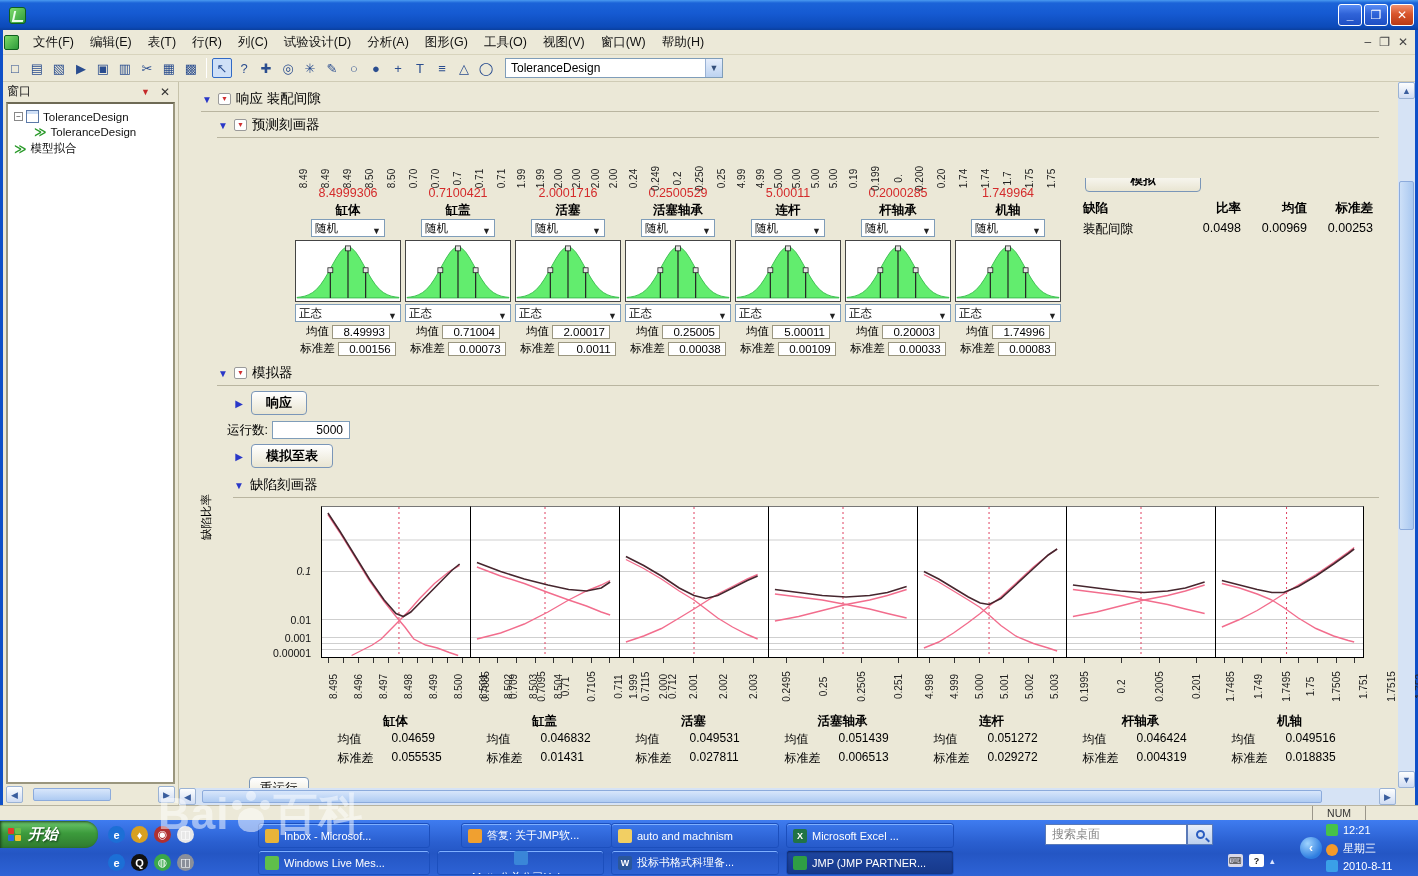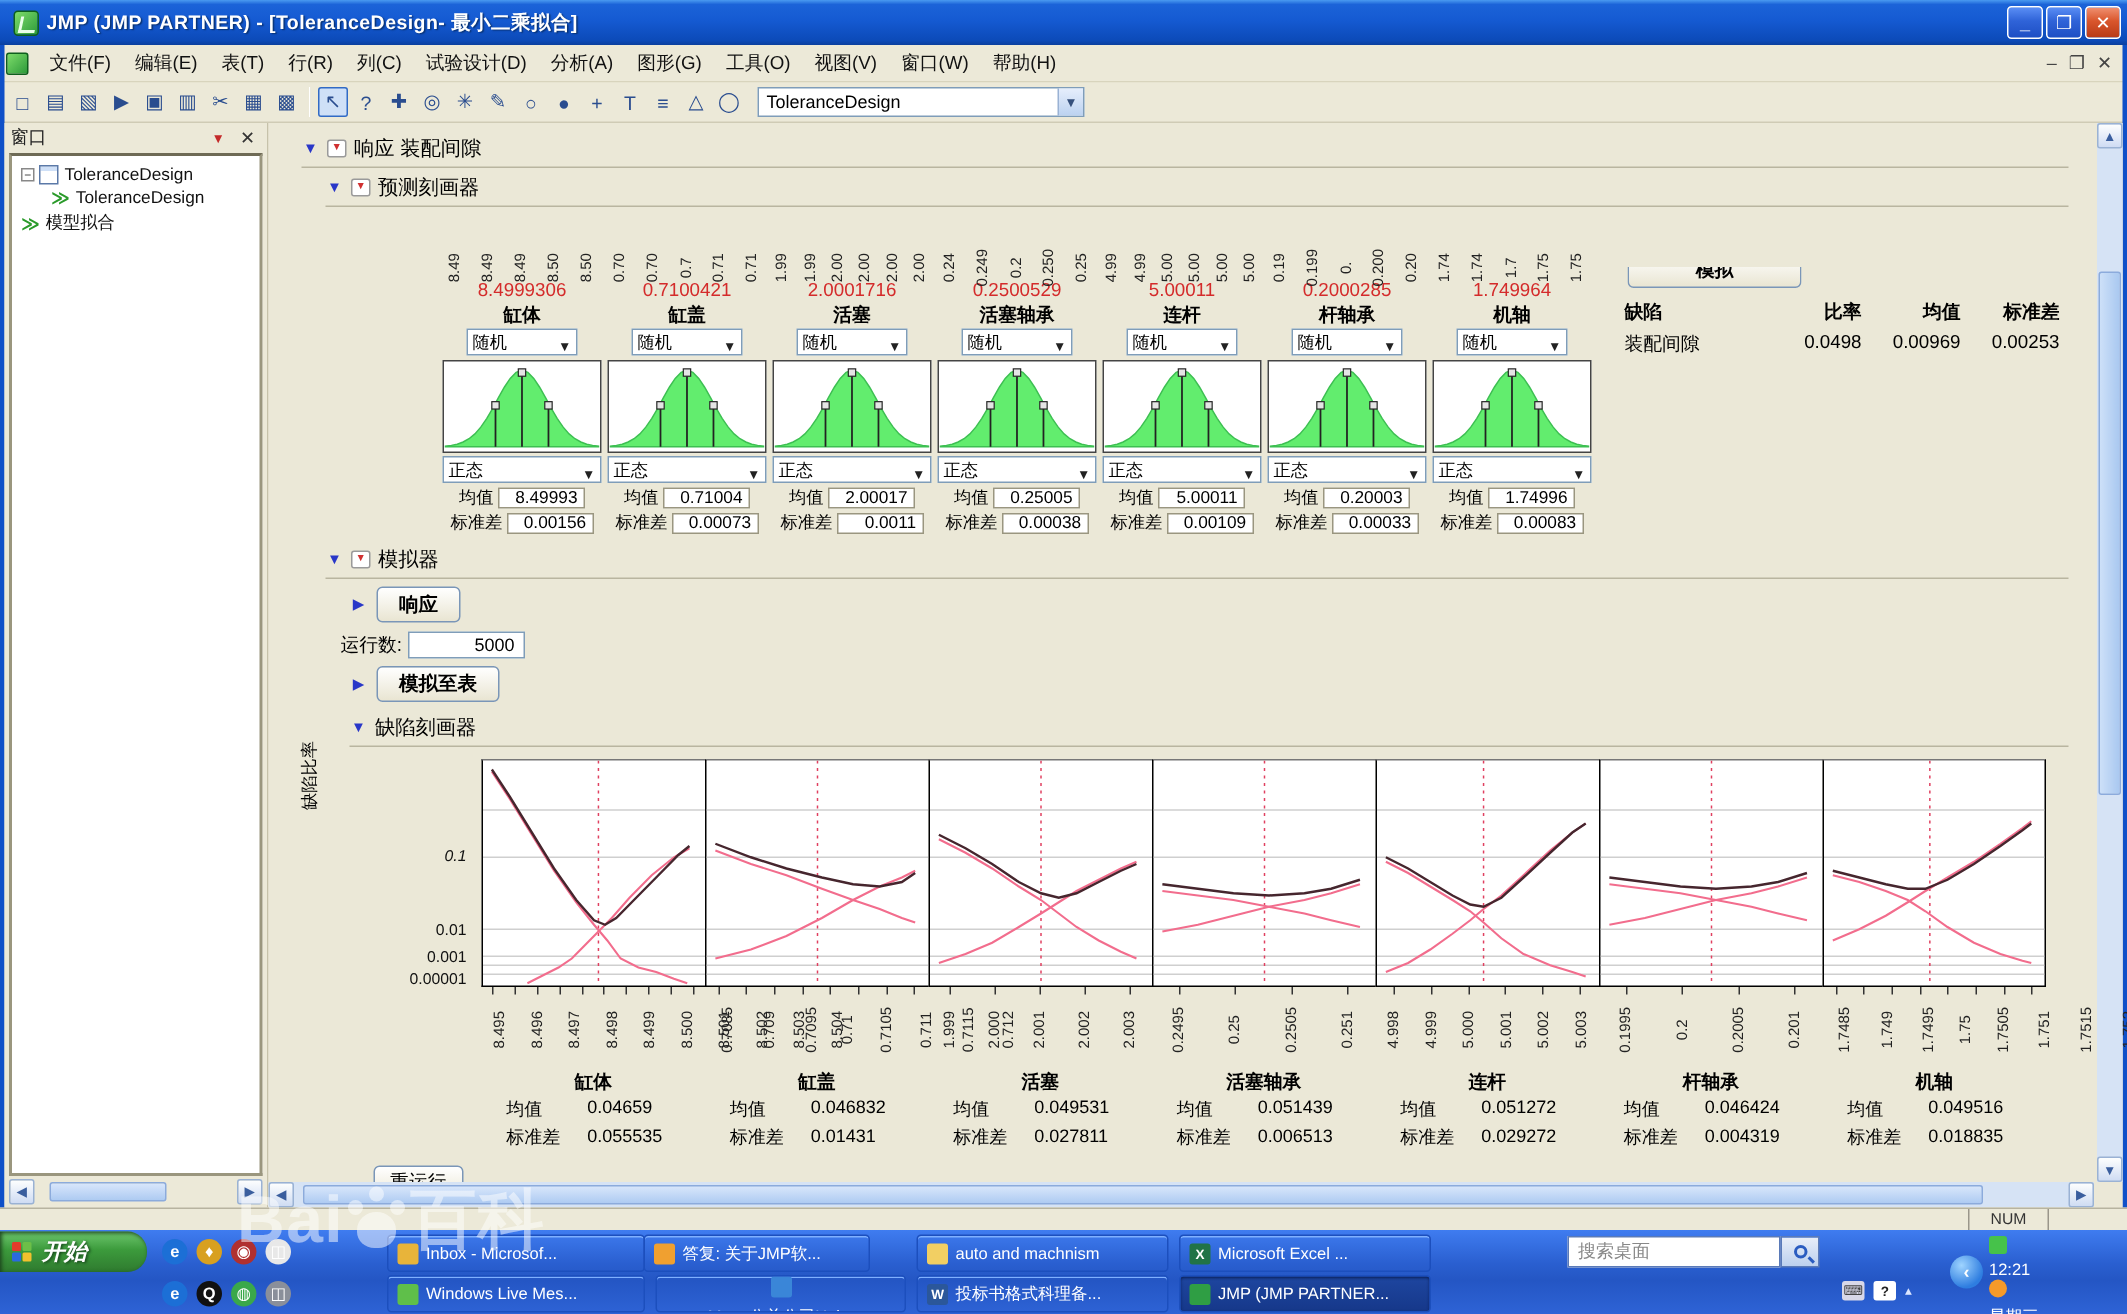--- a/index.html
+++ b/index.html
@@ -169,39 +169,38 @@
   .mag{width:9px;height:9px;border:2px solid #2a5cc0;border-radius:50%;position:relative;}
   .mag:after{content:"";position:absolute;left:7px;top:7px;width:5px;height:2px;background:#2a5cc0;
     transform:rotate(45deg);}
   .tray-ic{width:15px;height:13px;border-radius:2px;display:flex;align-items:center;
     justify-content:center;font-size:9px;font-weight:700;}
   .chev-circle{position:absolute;left:1300px;top:17px;width:22px;height:22px;border-radius:50%;
     background:radial-gradient(circle at 35% 30%,#9fd4ff,#2e7de0 70%);color:#fff;font-size:12px;
     display:flex;align-items:center;justify-content:center;font-weight:700;}
   .clock{position:absolute;left:1326px;top:2px;width:88px;height:52px;display:flex;
     flex-direction:column;justify-content:space-between;padding:2px 0;}
-  .clock .cl-line{display:flex;align-items:flex-start;gap:5px;color:#fff;font-size:11px;flex-direction:column;}
+  .clock .cl-line{display:flex;align-items:flex-end;gap:5px;color:#fff;font-size:11px;}
   .cl-ic{width:12px;height:12px;border-radius:2px;flex:0 0 auto;}
   
   .watermark{position:absolute;left:158px;top:790px;display:flex;align-items:flex-end;
     color:#fff;opacity:.5;font-weight:700;pointer-events:none;}
   .wm-txt{font-size:44px;letter-spacing:1px;line-height:1;}
   .paw{position:relative;width:40px;height:46px;margin:0 2px;}
   .paw .pad{position:absolute;left:7px;top:18px;width:26px;height:24px;border-radius:50% 50% 45% 45%;background:#fff;}
   .paw .t1,.paw .t2,.paw .t3{position:absolute;width:10px;height:10px;border-radius:50%;background:#fff;top:4px;}
   .paw .t1{left:1px;top:10px;} .paw .t2{left:15px;top:1px;} .paw .t3{left:29px;top:10px;}
 </style>
 </head>
 <body>
 
 <div class="app">
 
   <div class="titlebar">
     <div class="app-icon"></div>
-    <div class="title-text">JMP (JMP PARTNER)  - [ToleranceDesign- 最小二乘拟合]</div>
     <div class="win-btns">
       <div class="wbtn">_</div>
       <div class="wbtn">❐</div>
       <div class="wbtn close">✕</div>
     </div>
   </div>
 
   <div class="menubar">
     <div class="child-icon"></div>
     <div id="menu-items" style="display:flex;">
@@ -1216,21 +1215,21 @@
         <span class="qlicon" style="background: rgb(28, 111, 214);">e</span>
         <span class="qlicon" style="background: rgb(17, 17, 17);">Q</span>
         <span class="qlicon" style="background: rgb(58, 168, 74);">◍</span>
         <span class="qlicon" style="background: rgb(138, 143, 154);">◫</span>
       </div>
     <div id="task-buttons">
         <div class="taskbtn" style="left: 258px; top: 3px; width: 172px;">
           <span class="tb-ic" style="background: rgb(232, 180, 58);"></span>
           <span>Inbox - Microsof...</span>
         </div>
-        <div class="taskbtn" style="left: 429px; top: 3px; width: 151px;">
+        <div class="taskbtn" style="left: 461px; top: 3px; width: 151px;">
           <span class="tb-ic" style="background: rgb(240, 160, 48);"></span>
           <span>答复: 关于JMP软...</span>
         </div>
         <div class="taskbtn" style="left: 611px; top: 3px; width: 168px;">
           <span class="tb-ic" style="background: rgb(242, 207, 99);"></span>
           <span>auto and machnism</span>
         </div>
         <div class="taskbtn" style="left: 786px; top: 3px; width: 168px;">
           <span class="tb-ic" style="background: rgb(33, 115, 70);">X</span>
           <span>Microsoft Excel ...</span>

